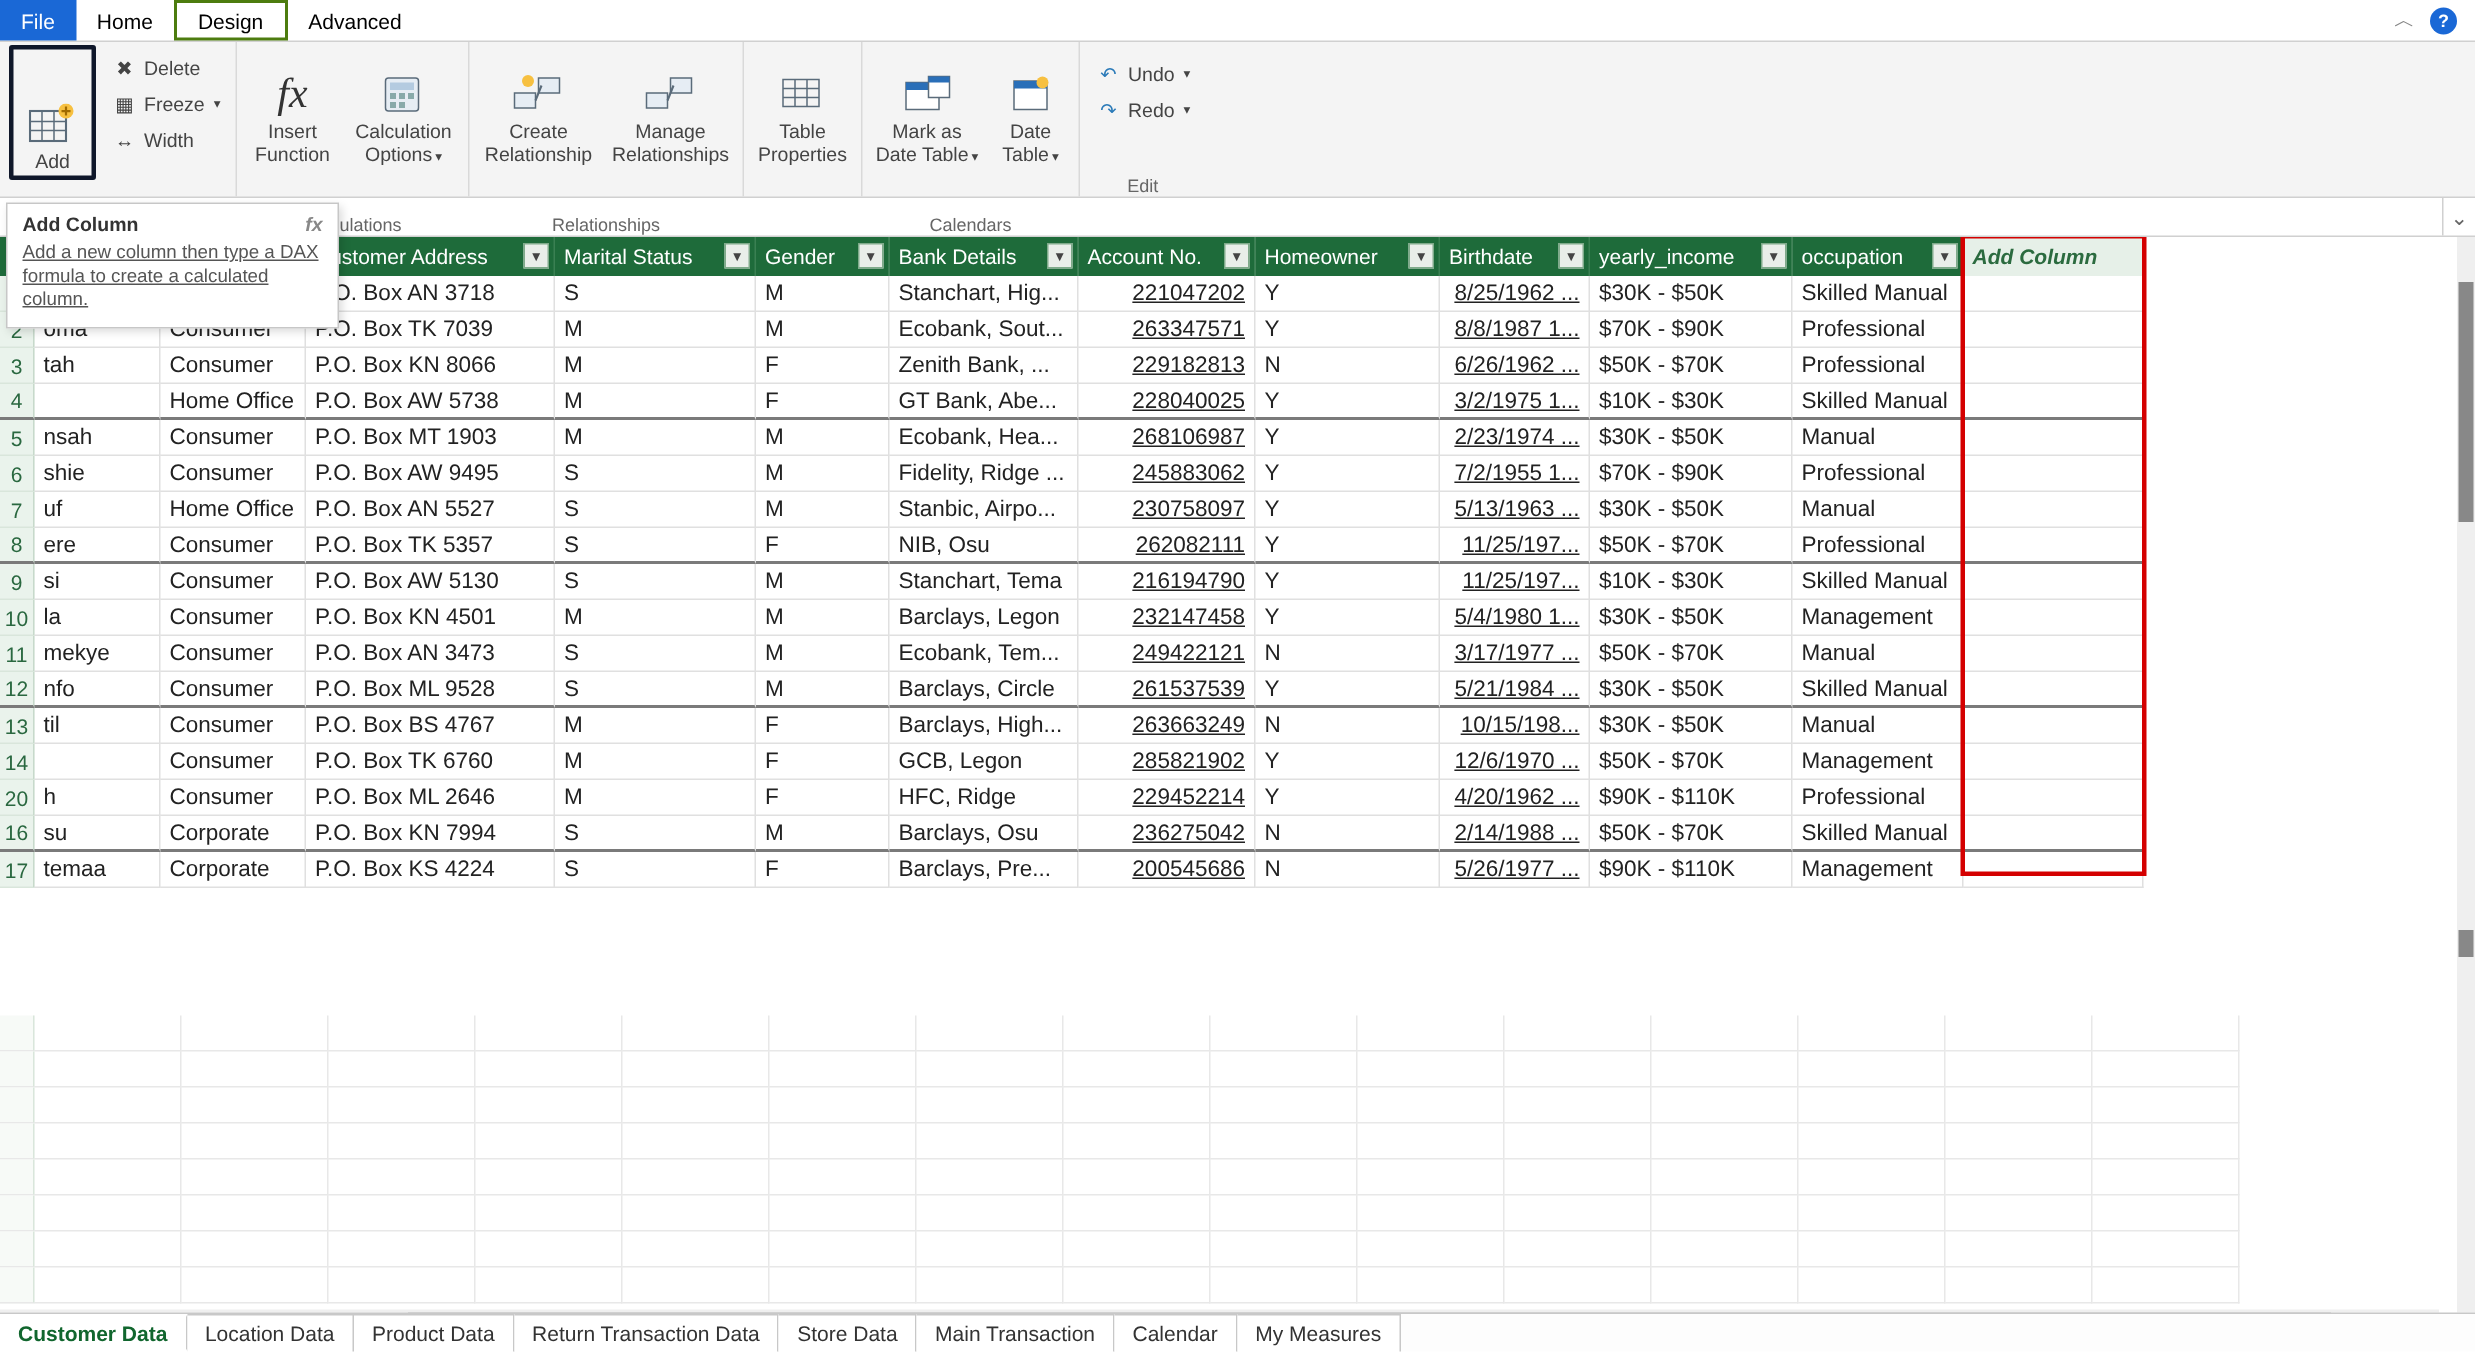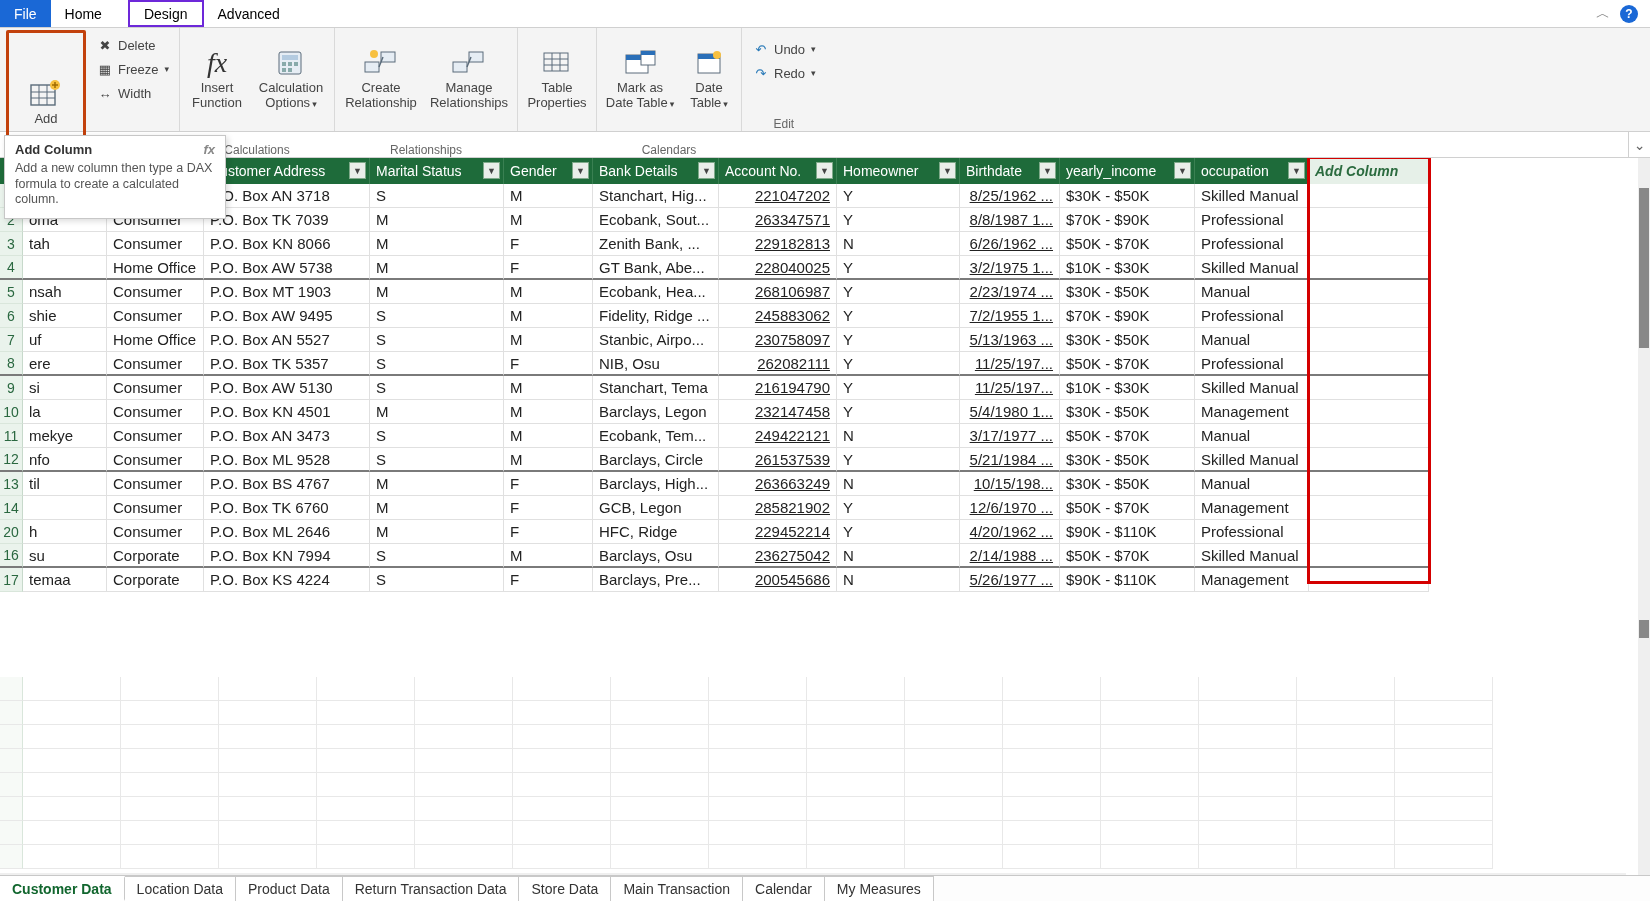--- a/index.html
+++ b/index.html
@@ -2,43 +2,43 @@
 <html><head>
 <meta charset="utf-8">
 <style>
 * { margin: 0; padding: 0; box-sizing: border-box; font-family: 'Segoe UI', Tahoma, sans-serif; }
 body { width: 1650px; height: 913px; background: #fff; overflow: hidden; font-size: 14px; position: relative; }
 
 
 .tabs-row { height: 28px; display: flex; align-items: stretch; border-bottom: 1px solid #d0d0d0; background: #fff; }
 .tab { padding: 0 14px; display: flex; align-items: center; font-size: 14px; cursor: pointer; }
 .tab.file { background: #1a68d6; color: #fff; font-weight: 400; }
-.tab.design-hl { border: 2px solid #6d28d9; margin-left: 12px; }
+.tab.design-hl { border: 2px solid #4d7c0f; }
 .tabs-right { margin-left: auto; display: flex; align-items: center; padding-right: 12px; gap: 10px; }
 .chevron-up { color: #888; font-size: 14px; }
 .help-icon { width: 18px; height: 18px; border-radius: 50%; background: #1a68d6; color: #fff; display: flex; align-items: center; justify-content: center; font-size: 12px; font-weight: bold; }
 
 
 .ribbon { height: 104px; background: #f4f4f4; display: flex; border-bottom: 1px solid #d0d0d0; }
 .rgroup { display: flex; flex-direction: column; align-items: center; border-right: 1px solid #d9d9d9; padding: 2px 6px 0 6px; }
 .rgroup-body { flex: 1; display: flex; align-items: flex-start; gap: 6px; }
 .rgroup-label { font-size: 12px; color: #666; padding: 2px 0 2px 0; margin-top: 31px; }
 .rbtn-big { display: flex; flex-direction: column; align-items: center; justify-content: flex-end; width: 66px; height: 80px; font-size: 13px; color: #444; cursor: pointer; text-align: center; line-height: 1.1; gap:2px;}
 .rbtn-big .ico { width: 36px; height: 32px; display: flex; align-items: center; justify-content: center; font-size: 26px; }
 .rbtn-small { display: flex; align-items: center; gap: 4px; font-size: 13px; color: #444; height: 22px; cursor: pointer; padding: 0 4px; }
 .rbtn-small .ico { width: 18px; display:inline-flex; align-items:center; justify-content:center;}
 .col-stack { display: flex; flex-direction: column; justify-content: flex-start; gap: 2px; padding-top:4px;}
 
-.add-hl { border: 3px solid #c2410c; border-radius: 2px; padding:13px;}
+.add-hl { border: 3px solid #0f172a; border-radius: 2px; padding:2px;}
 
 
 .callout { position: absolute; left: 4px; top: 135px; width: 222px; background: #fff; border: 1px solid #c7c7c7; box-shadow: 2px 2px 6px rgba(0,0,0,0.15); padding: 6px 10px 10px 10px; z-index: 50; font-size: 13px; }
 .callout .title { font-weight: bold; color: #333; margin-bottom: 4px; display:flex; justify-content:space-between;}
 .callout .fx { color:#888; font-style:italic;}
-.callout .desc { color: #555; font-size: 12.5px; line-height: 1.25; }
+.callout .desc { color: #555; font-size: 12.5px; line-height: 1.25; text-decoration: underline; }
 
 
 .formula-bar { height: 26px; border-bottom: 1px solid #d0d0d0; display:flex; align-items:center;}
 .formula-bar .expandr { margin-left:auto; width:22px; text-align:center; color:#666; border-left:1px solid #d0d0d0; height:100%; display:flex; align-items:center; justify-content:center; cursor:pointer;}
 
 
 .grid-wrap { position: relative; height: calc(913px - 28px - 104px - 26px - 26px); overflow: hidden; }
 .grid { display: grid; position: relative; }
 .hdr-cell { background: #1e6b3a; color: #fff; height: 26px; display: flex; align-items: center; padding: 0 6px; font-size: 14px; border-right: 1px solid #3a8052; position: relative; overflow:hidden; white-space:nowrap;}
 .hdr-cell .dd { position:absolute; right:3px; top:4px; width:17px; height:17px; background:#e9eee9; border:1px solid #7faa8a; display:flex; align-items:center; justify-content:center; color:#444; font-size:9px;}

